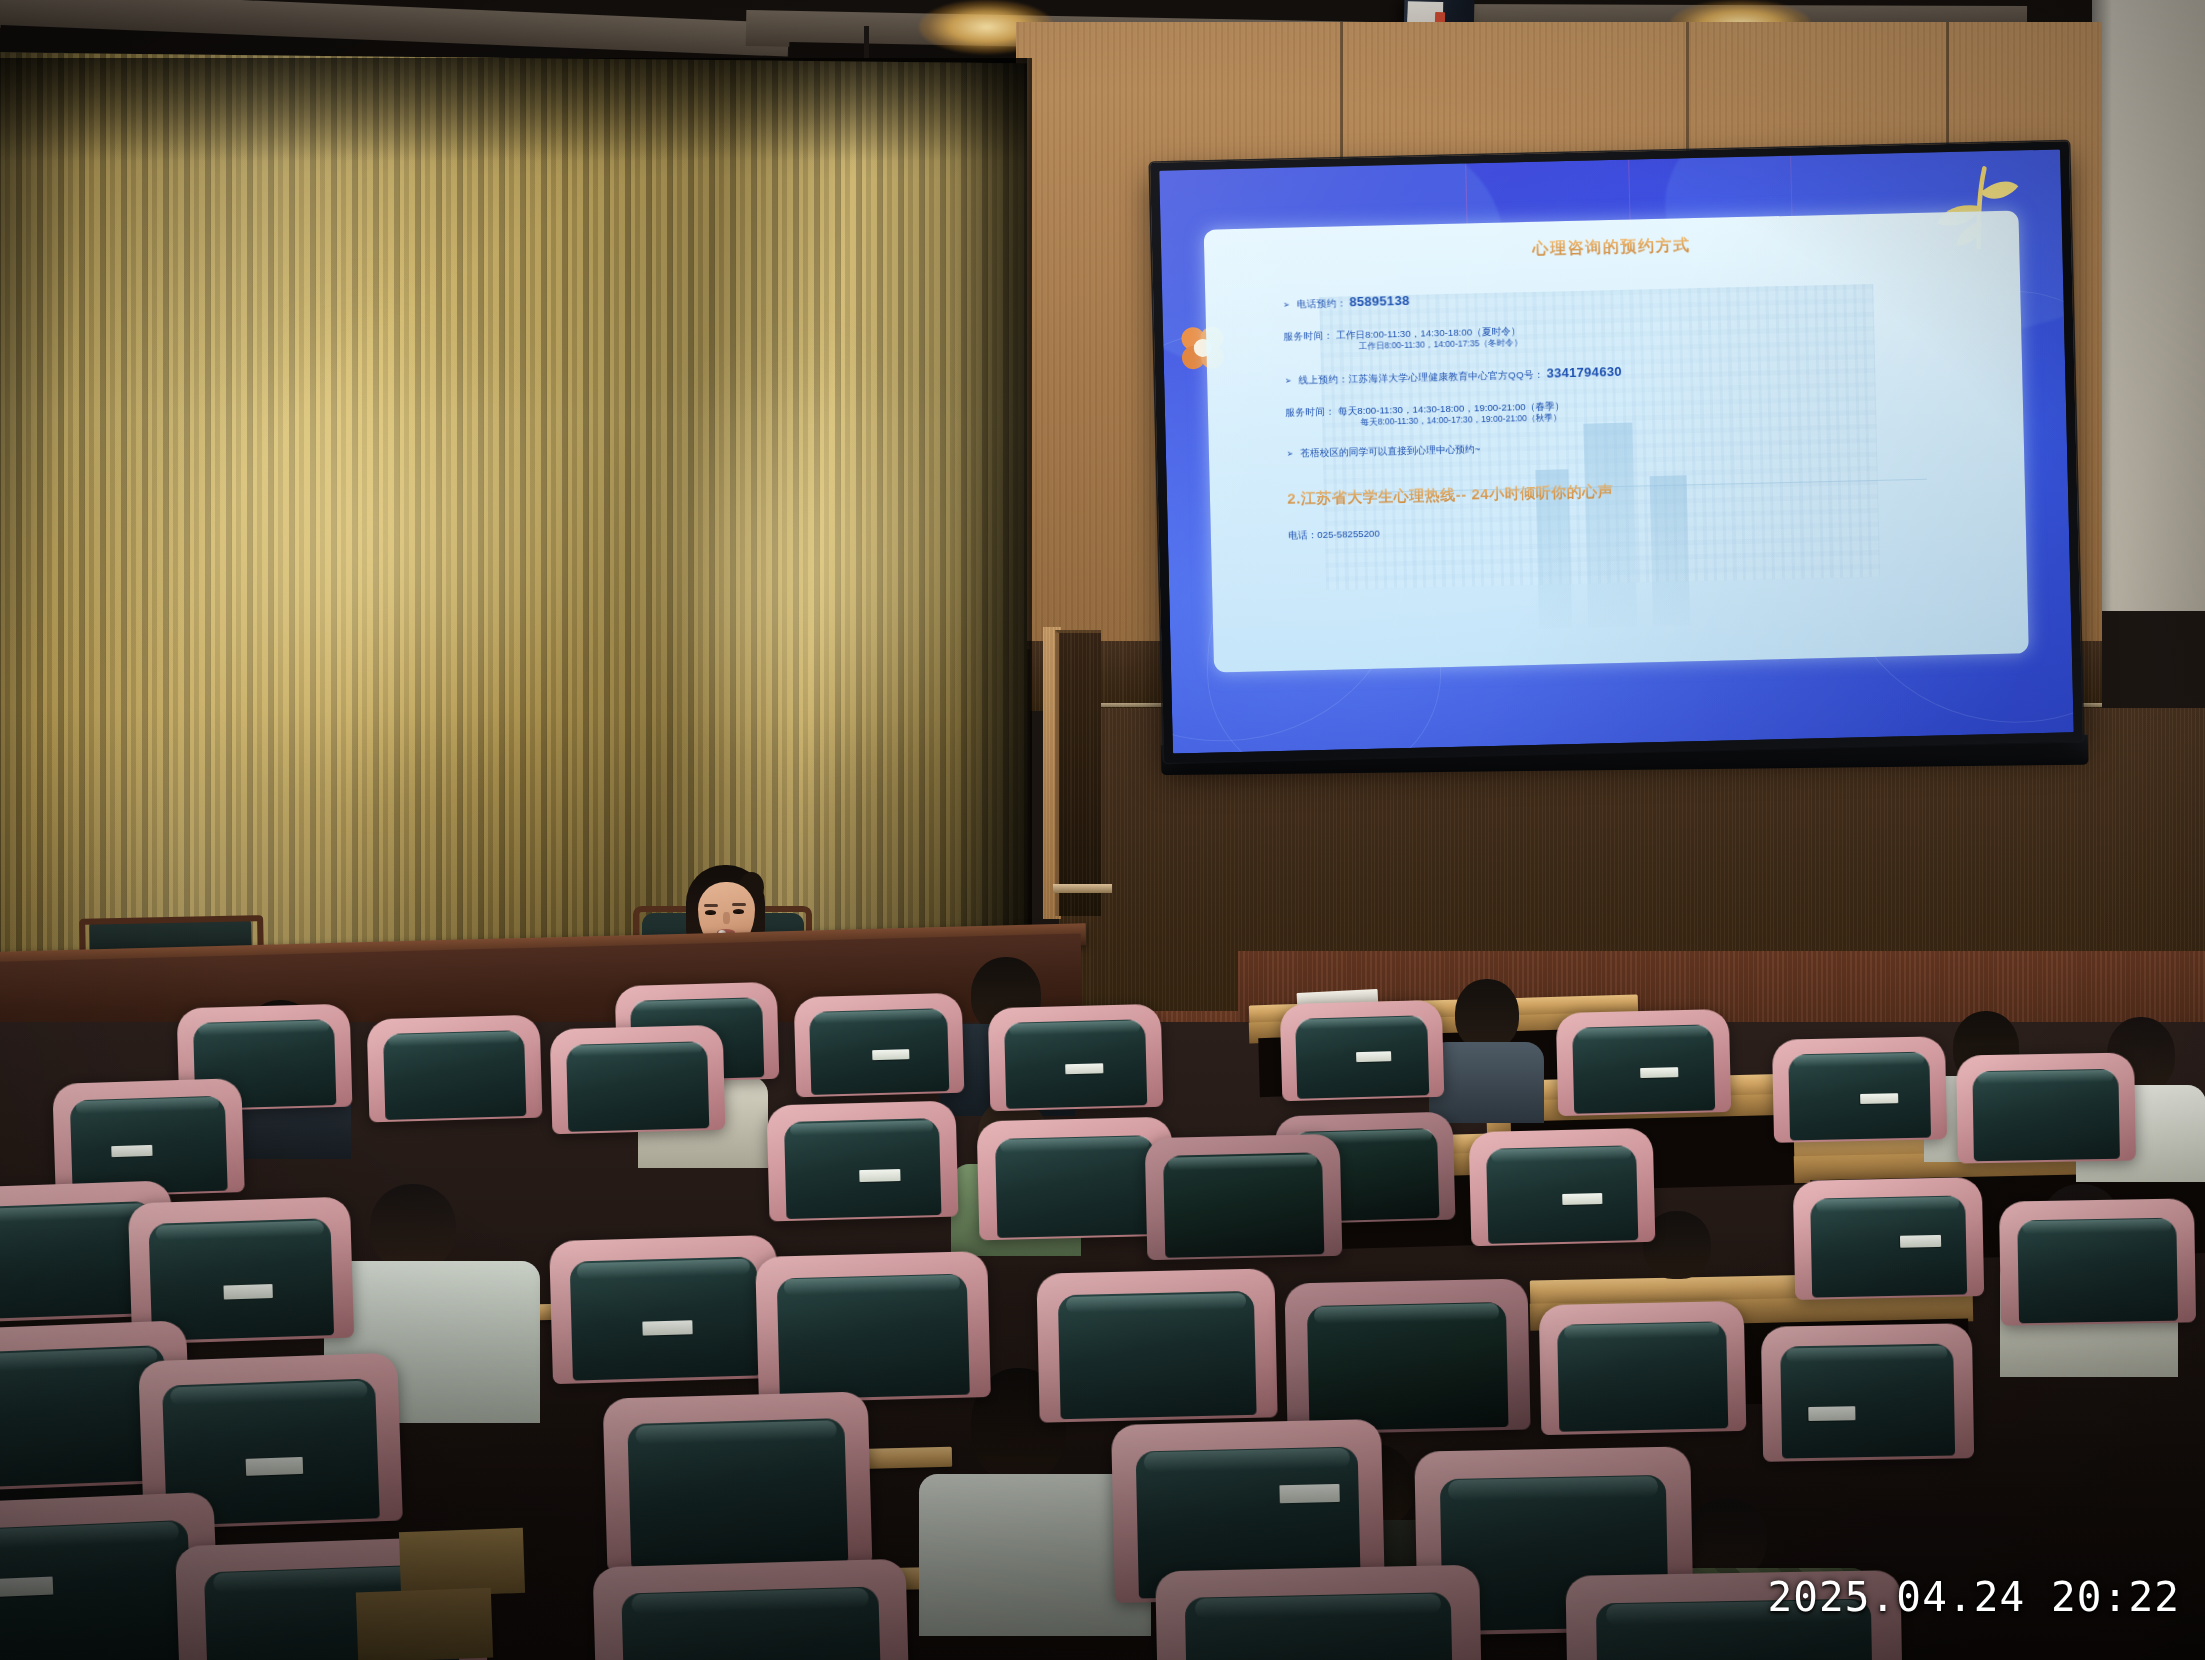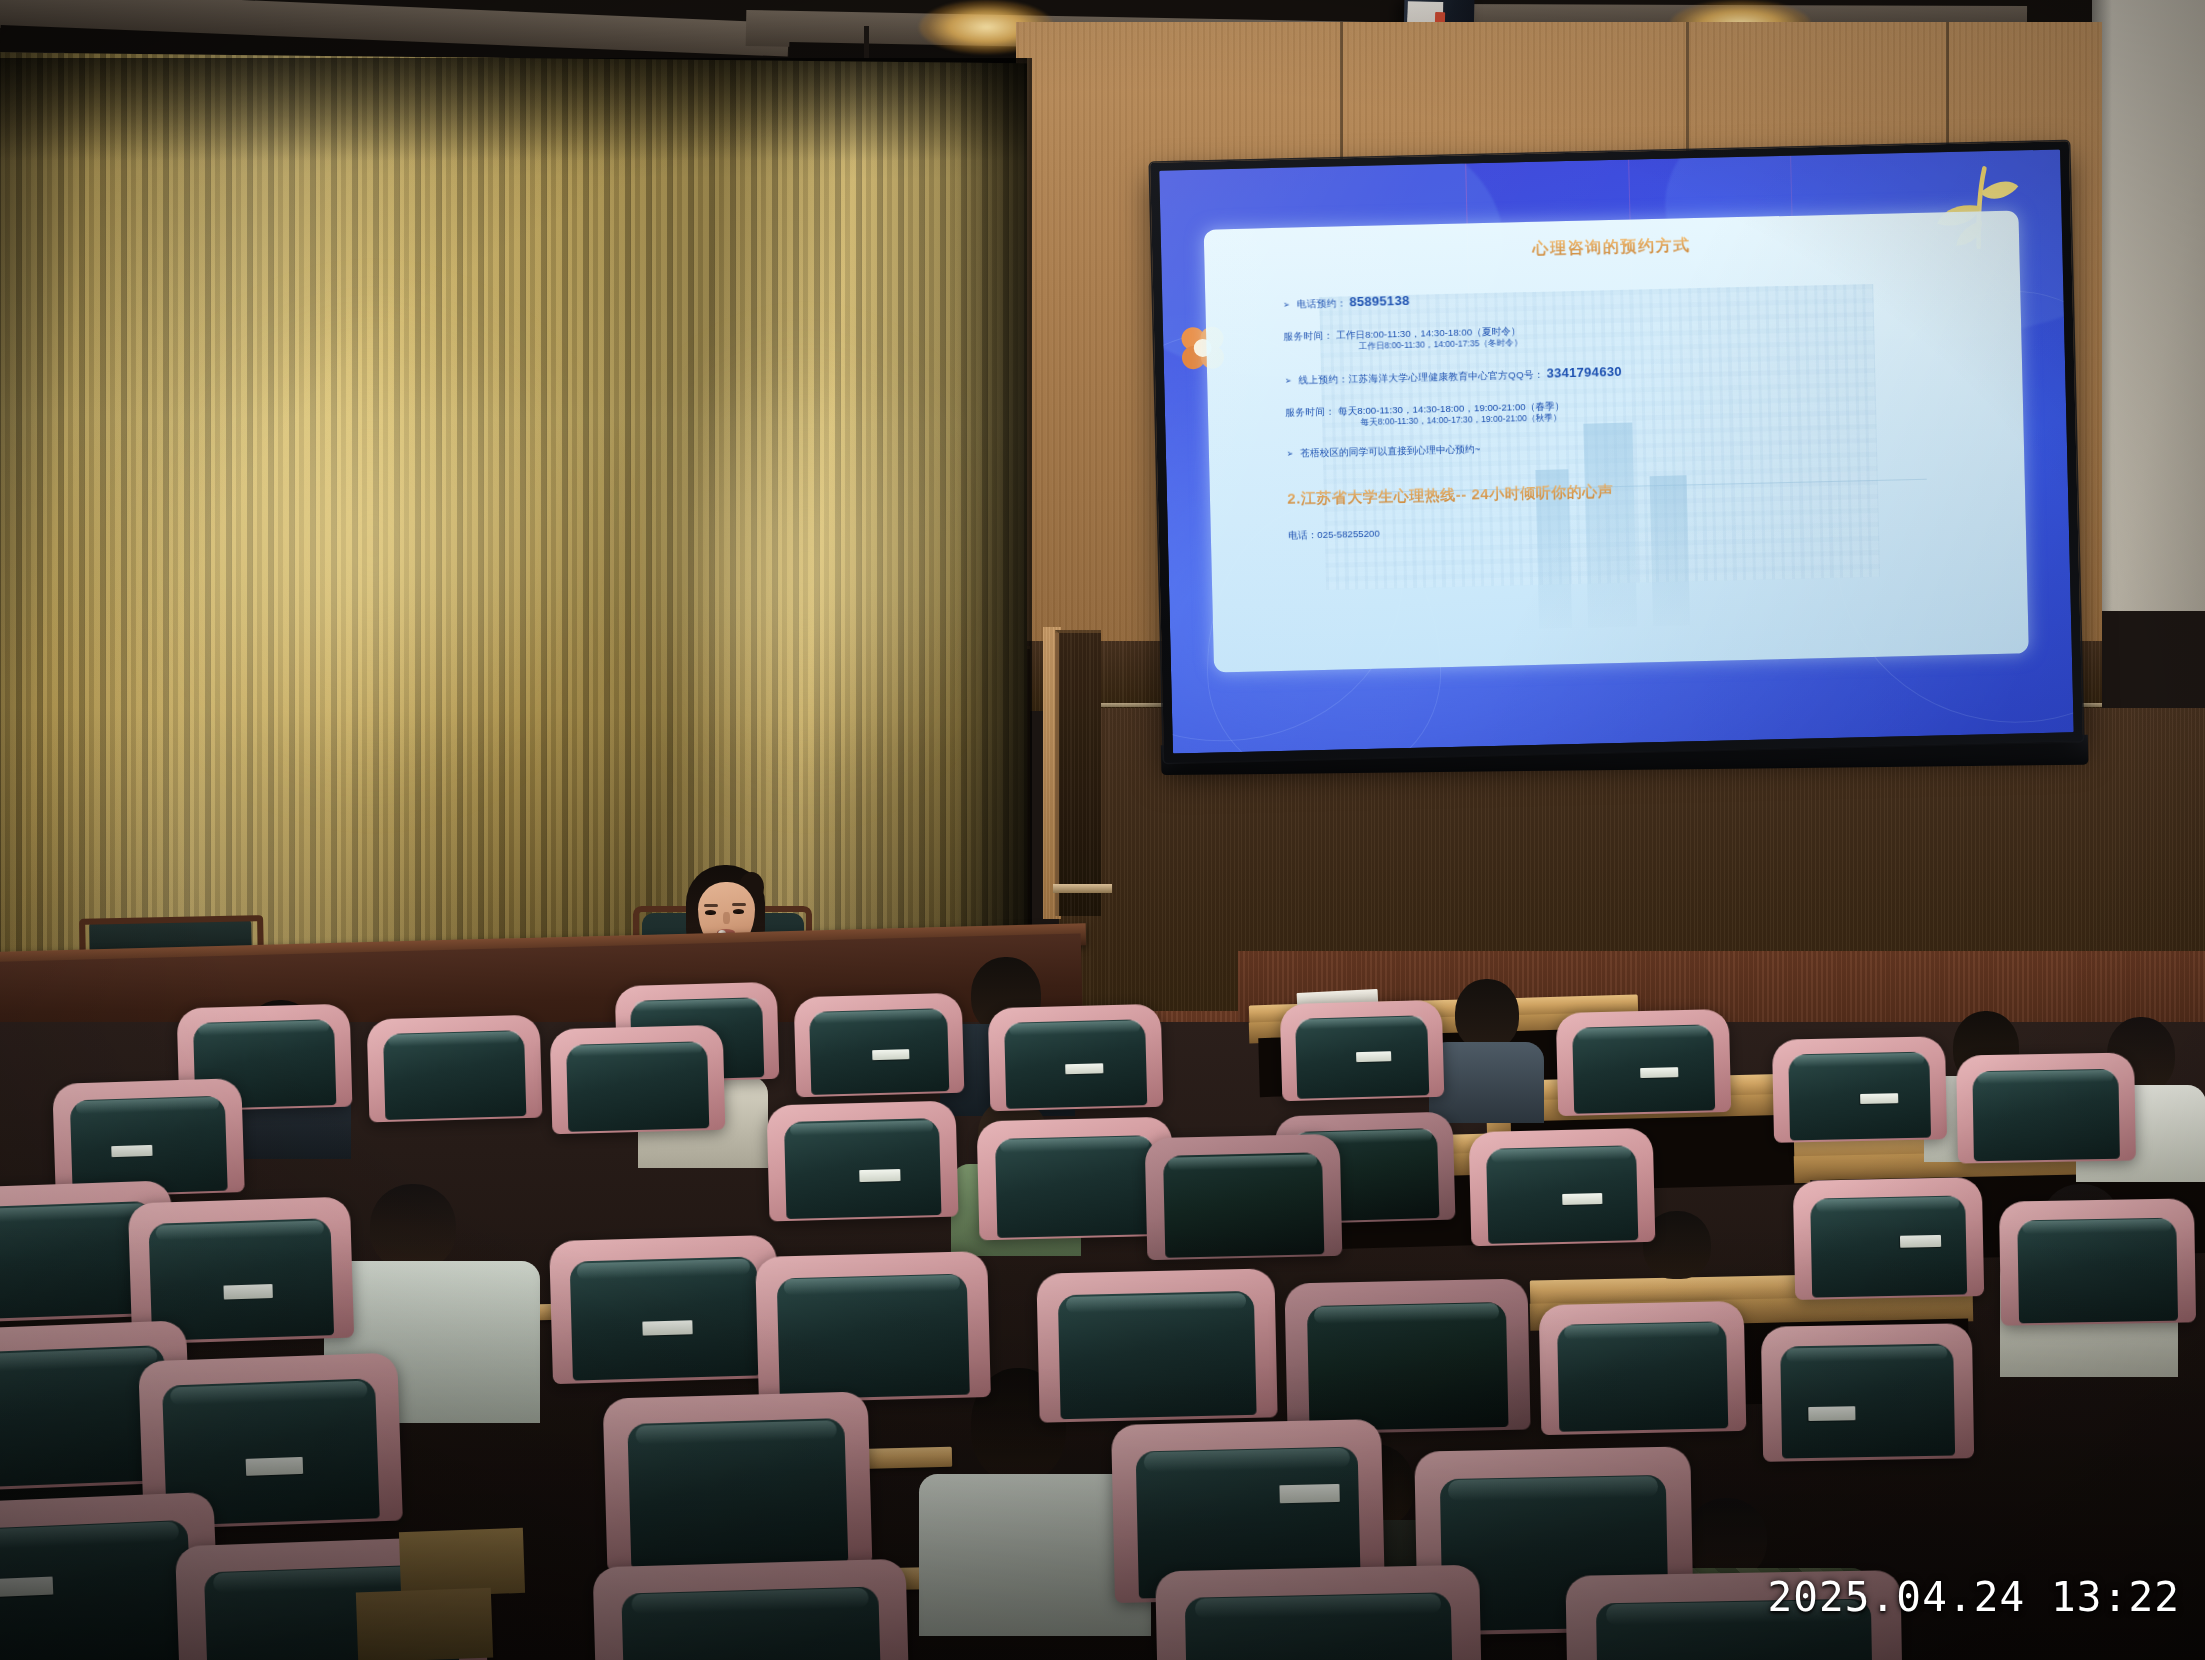--- a/index.html
+++ b/index.html
@@ -1093,15 +1093,15 @@
         <div class="hl"></div>
     </div>
 
     <div style="position:absolute;left:400px;top:508px;width:124px;height:65px;background:linear-gradient(180deg,#b08f52,#7d6232);transform:rotate(-2deg);"></div>
     <div style="position:absolute;left:357px;top:568px;width:135px;height:70px;background:linear-gradient(180deg,#9c7c46,#6b5529);transform:rotate(-2deg);"></div>
   </div>
 
   <div class="vignette"></div>
   <div class="dim-bottom"></div>
 
-  <div class="timestamp">2025.04.24 13:22</div>
+  <div class="timestamp">2025.04.24 20:22</div>
 </div>
 
 
 </body></html>

